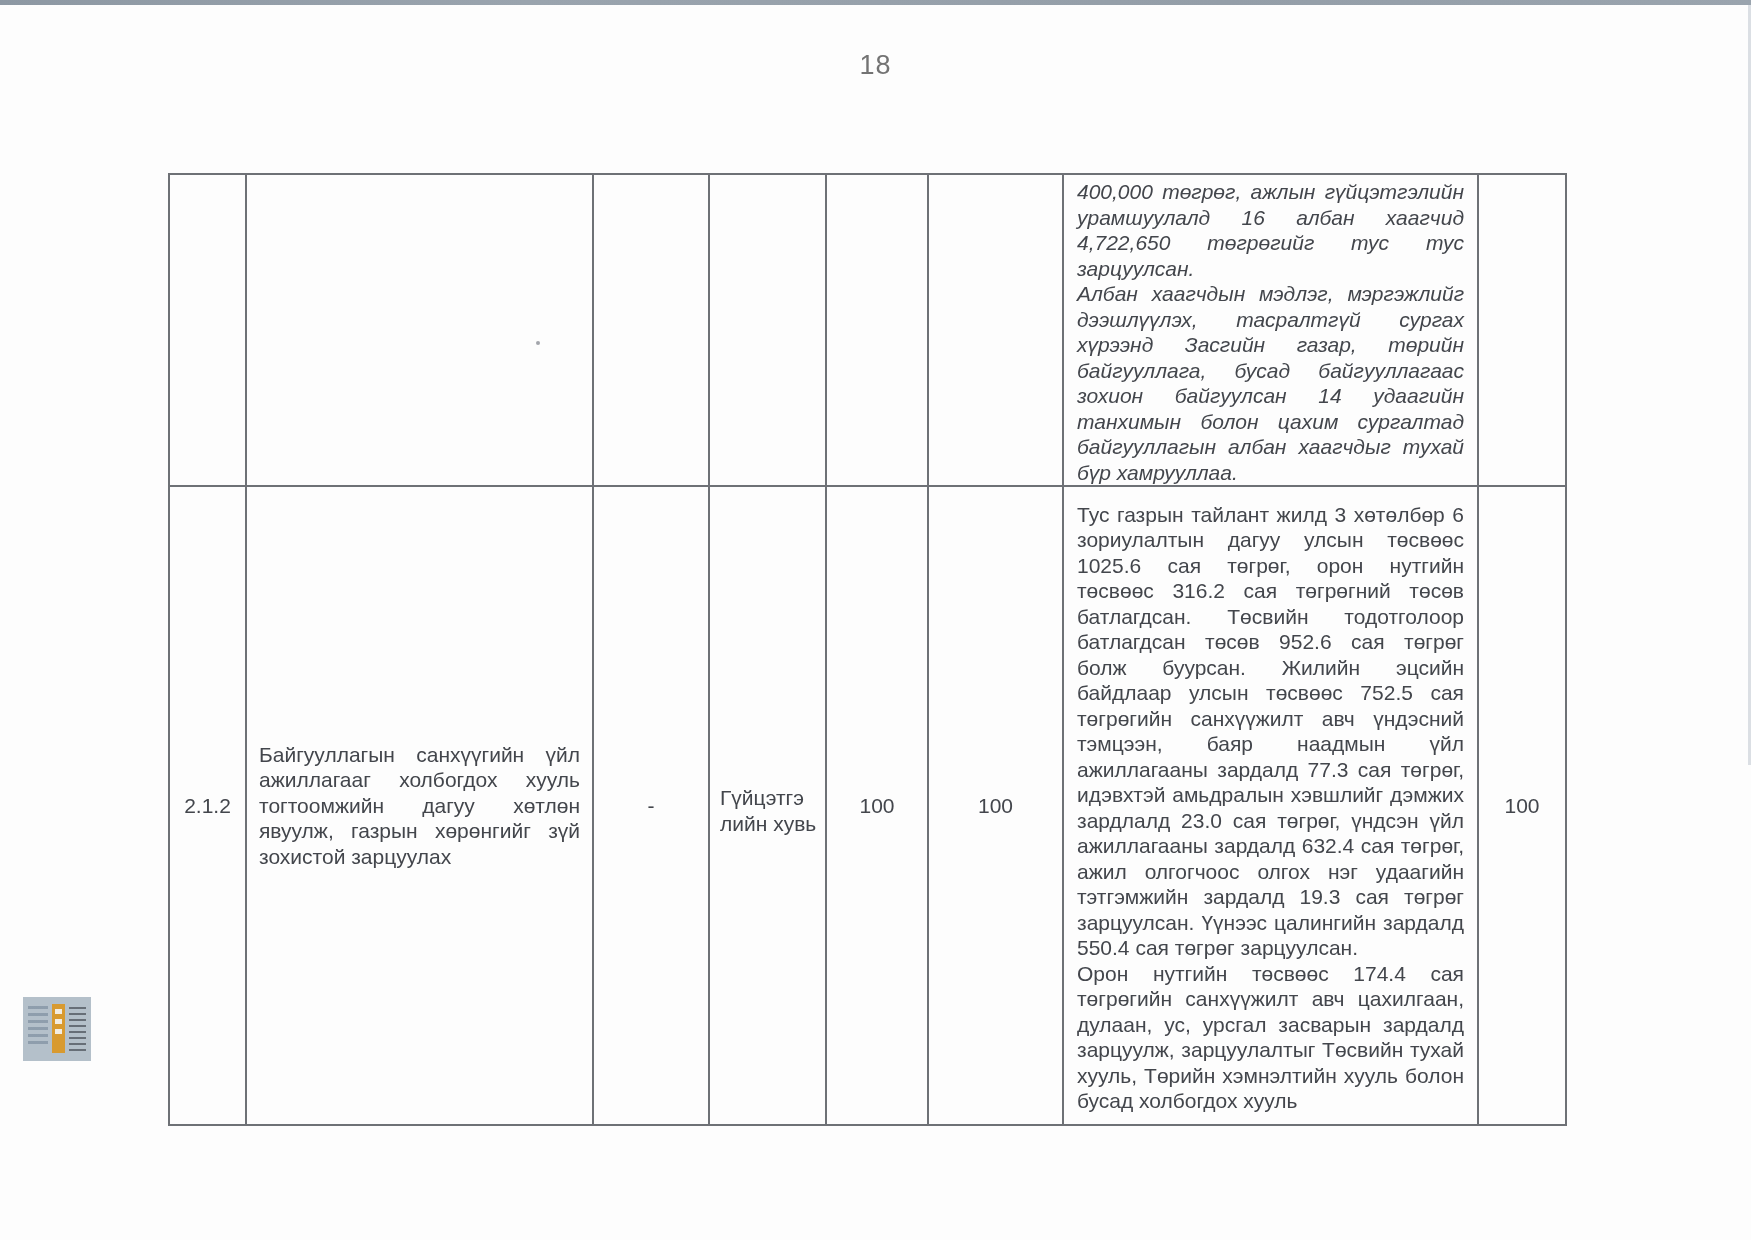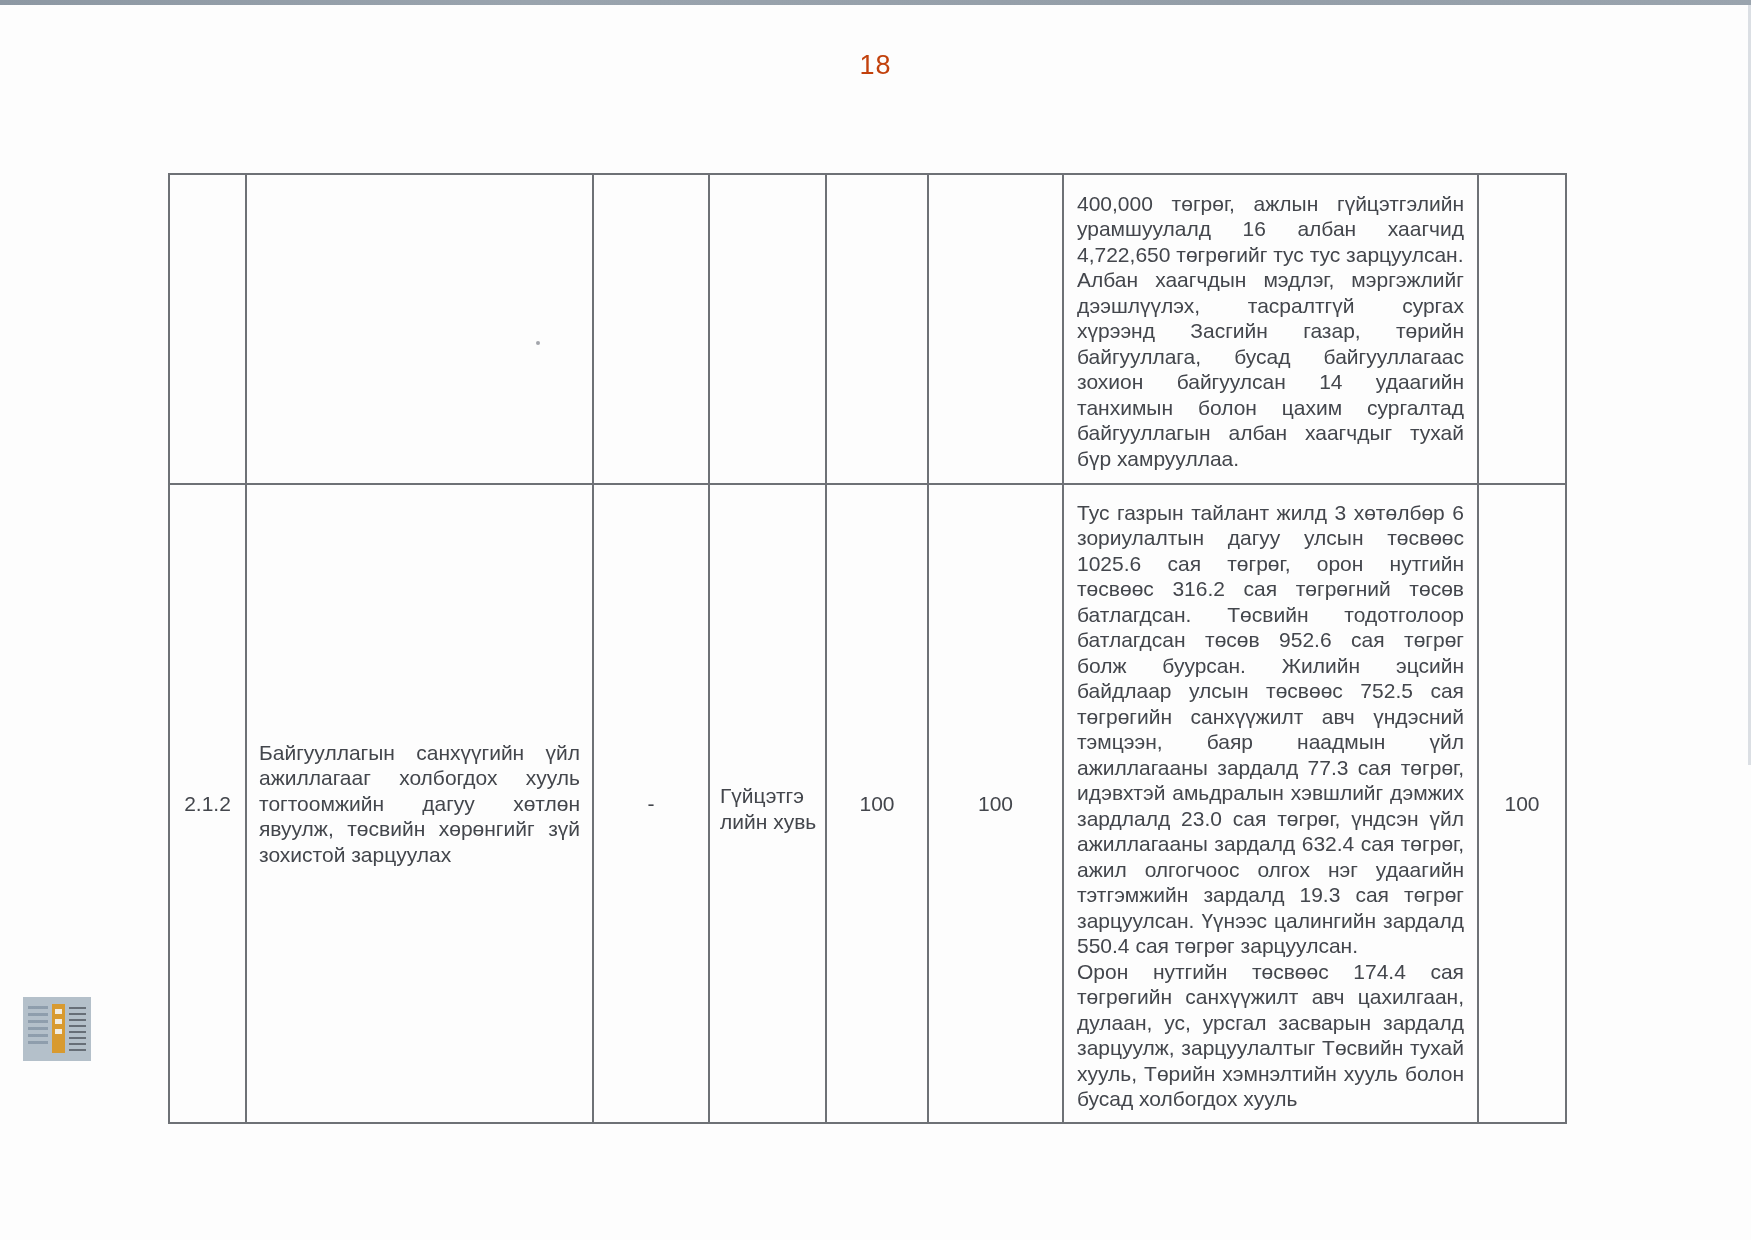--- a/index.html
+++ b/index.html
@@ -12,34 +12,34 @@
   .top-bar{
     position:absolute;left:0;top:0;width:1751px;height:5px;
     background:linear-gradient(to right,#8d98a3,#9aa4ae 30%,#949ea8 70%,#9aa4ae);
   }
   .right-edge{
     position:absolute;right:0;top:5px;width:3px;height:760px;
     background:#ccd2d8;opacity:.7;
   }
   .page-number{
     position:absolute;left:0;top:50px;width:1751px;
-    text-align:center;font-size:27px;letter-spacing:1px;color:#c2410c;
+    text-align:center;font-size:27px;letter-spacing:1px;color:#737373;
   }
   table.report-table{
     position:absolute;left:168px;top:173px;width:1397px;
     border-collapse:collapse;table-layout:fixed;
     color:#43464c;
   }
   table.report-table td{
     border:2px solid #6e7176;
     vertical-align:middle;
     font-size:21px;
     overflow:hidden;
   }
-  tr.row-cont{height:310px;}
+  tr.row-cont{height:310px;font-style:italic;}
   tr.row-main{height:639px;}
   td.c-no{text-align:center;font-size:23px;border-radius:8px;}
   td.c-desc{text-align:justify;padding:0 12px;line-height:25.5px;}
   td.c-dash{text-align:center;font-size:23px;}
   td.c-ind{padding:10px 4px 0 10px;line-height:26px;text-align:left;}
   td.c-num{text-align:center;font-size:22px;}
   td.c-result{
     vertical-align:top;
     padding:4px 13px 0 13px;
     text-align:justify;
@@ -106,21 +106,21 @@
         <td class="c-num"></td>
         <td class="c-num"></td>
         <td class="c-result">
           <p>400,000 төгрөг, ажлын гүйцэтгэлийн урамшуулалд 16 албан хаагчид 4,722,650 төгрөгийг тус тус зарцуулсан.</p>
           <p>Албан хаагчдын мэдлэг, мэргэжлийг дээшлүүлэх, тасралтгүй сургах хүрээнд Засгийн газар, төрийн байгууллага, бусад байгууллагаас зохион байгуулсан 14 удаагийн танхимын болон цахим сургалтад байгууллагын албан хаагчдыг тухай бүр хамрууллаа.</p>
         </td>
         <td class="c-score"></td>
       </tr>
       <tr class="row-main">
         <td class="c-no">2.1.2</td>
-        <td class="c-desc">Байгууллагын санхүүгийн үйл ажиллагааг холбогдох хууль тогтоомжийн дагуу хөтлөн явуулж, төсвийн хөрөнгийг зүй зохистой зарцуулах</td>
+        <td class="c-desc">Байгууллагын санхүүгийн үйл ажиллагааг холбогдох хууль тогтоомжийн дагуу хөтлөн явуулж, газрын хөрөнгийг зүй зохистой зарцуулах</td>
         <td class="c-dash">-</td>
         <td class="c-ind">Гүйцэтгэ лийн хувь</td>
         <td class="c-num">100</td>
         <td class="c-num">100</td>
         <td class="c-result">
           <p>Тус газрын тайлант жилд 3 хөтөлбөр 6 зориулалтын дагуу улсын төсвөөс 1025.6 сая төгрөг, орон нутгийн төсвөөс 316.2 сая төгрөгний төсөв батлагдсан. Төсвийн тодотголоор батлагдсан төсөв 952.6 сая төгрөг болж буурсан. Жилийн эцсийн байдлаар улсын төсвөөс 752.5 сая төгрөгийн санхүүжилт авч үндэсний тэмцээн, баяр наадмын үйл ажиллагааны зардалд 77.3 сая төгрөг, идэвхтэй амьдралын хэвшлийг дэмжих зардлалд 23.0 сая төгрөг, үндсэн үйл ажиллагааны зардалд 632.4 сая төгрөг, ажил олгогчоос олгох нэг удаагийн тэтгэмжийн зардалд 19.3 сая төгрөг зарцуулсан. Үүнээс цалингийн зардалд 550.4 сая төгрөг зарцуулсан.</p>
           <p>Орон нутгийн төсвөөс 174.4 сая төгрөгийн санхүүжилт авч цахилгаан, дулаан, ус, урсгал засварын зардалд зарцуулж, зарцуулалтыг Төсвийн тухай хууль, Төрийн хэмнэлтийн хууль болон бусад холбогдох хууль</p>
         </td>
         <td class="c-score">100</td>
       </tr>

